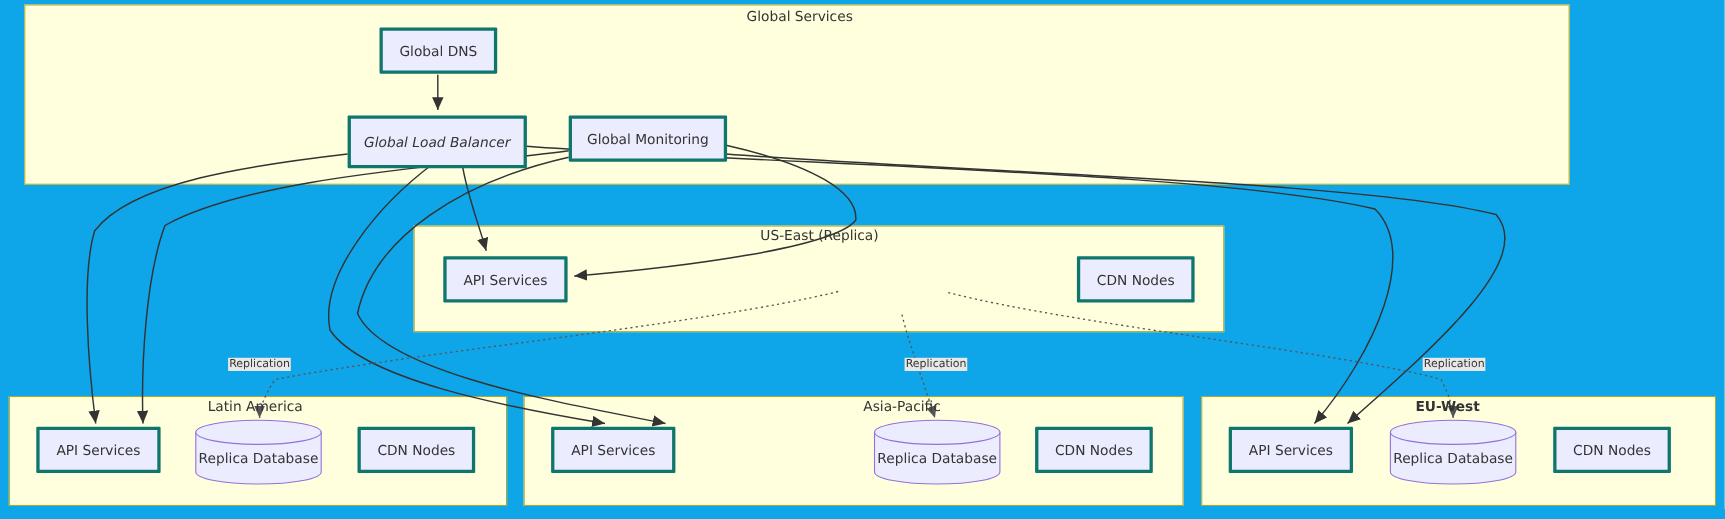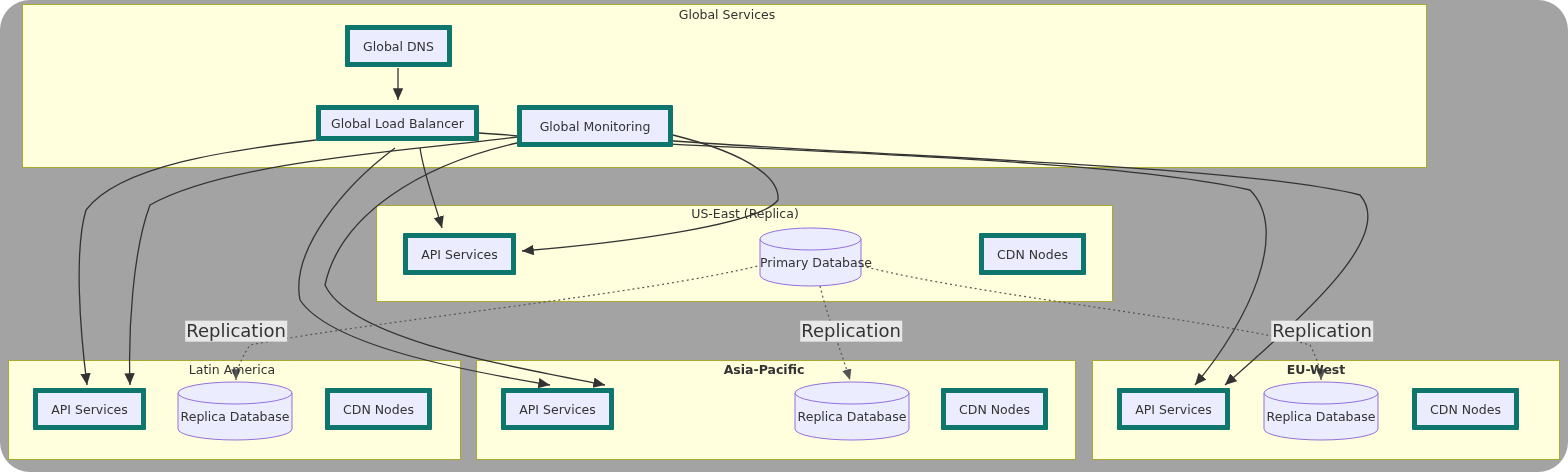--- a/index.html
+++ b/index.html
@@ -7,23 +7,22 @@
     padding: 0;
     background: #ffffff;
   }
   body {
     font-family: "DejaVu Sans", "Liberation Sans", sans-serif;
   }
   #diagram-root {
     position: relative;
     width: 1568px;
     height: 472px;
-    background: #a3a3a3;
+    background: #0ea5e9;
     overflow: hidden;
-    border-radius: 30px;
   }
   svg#wires {
     position: absolute;
     left: 0;
     top: 0;
     width: 1568px;
     height: 472px;
     pointer-events: none;
   }
   .cluster {
@@ -37,21 +36,21 @@
     position: absolute;
     font-size: 12.5px;
     color: #333333;
     white-space: nowrap;
     transform: translateX(-50%);
     line-height: 1;
   }
   .node {
     position: absolute;
     background: #ECECFF;
-    border: 5px solid #0f766e;
+    border: 3px solid #0f766e;
     box-sizing: border-box;
     display: flex;
     align-items: center;
     justify-content: center;
     font-size: 12.5px;
     color: #333333;
     white-space: nowrap;
     border-radius: 1px;
   }
   .db {
@@ -68,21 +67,21 @@
     position: absolute;
     left: 0;
     width: 100%;
     text-align: center;
     font-size: 12.5px;
     color: #333333;
     white-space: nowrap;
   }
   .edge-label {
     position: absolute;
-    font-size: 18px;
+    font-size: 10px;
     color: #333333;
     background: #e8e8e8;
     white-space: nowrap;
     transform: translate(-50%, -50%);
     line-height: 1.15;
     padding: 0 1px;
   }
 </style>
 </head>
 <body>
@@ -136,39 +135,32 @@
       <path d="M862,266 C980,296 1220,320 1310,345 C1318,360 1321,372 1321,380" marker-end="url(#arrow-dot)"></path>
     </g>
   </svg>
 
   <div class="cluster-title" style="left:727px; top:9px;">Global Services</div>
 
   <div class="cluster-title" style="left:745px; top:208px;">US-East (Replica)</div>
 
   <div class="cluster-title" style="left:232px; top:364px;">Latin America</div>
 
-  <div class="cluster-title" style="left:764px; top:364px;font-weight:bold;">Asia-Pacific</div>
+  <div class="cluster-title" style="left:820px; top:364px;">Asia-Pacific</div>
 
   <div class="cluster-title" style="left:1316px; top:364px;font-weight:bold;">EU-West</div>
 
   <div class="node" style="left:345px; top:25px; width:107px; height:42px;">Global DNS</div>
 
-  <div class="node" style="left:316px; top:105px; width:163px; height:36px;">Global Load Balancer</div>
-
-  <div class="node" style="left:517px; top:105px; width:156px; height:42px;">Global Monitoring</div>
+  <div class="node" style="left:316px; top:105px; width:163px; height:48px;font-style:italic;">Global Load Balancer</div>
+
+  <div class="node" style="left:517px; top:105px; width:144px; height:42px;">Global Monitoring</div>
 
   <div class="node" style="left:403px; top:233px; width:113px; height:42px;">API Services</div>
 
-  <div class="db" style="left:760px; top:228px; width:101px; height:58px;">
-    <svg class="db-svg" width="101" height="58" viewBox="0 0 101 58">
-      <path d="M0,11 L0,47 A50.5,11 0 0 0 101,47 L101,11 Z" fill="#ECECFF" stroke="#9370DB" stroke-width="1"></path>
-      <ellipse cx="50.5" cy="11" rx="50.5" ry="11" fill="#ECECFF" stroke="#9370DB" stroke-width="1"></ellipse>
-    </svg>
-    <div class="db-label" style="top:27px;">Primary Database</div>
-  </div>
 
   <div class="node" style="left:979px; top:233px; width:107px; height:42px;">CDN Nodes</div>
 
   <div class="node" style="left:33px; top:388px; width:113px; height:42px;">API Services</div>
 
   <div class="db" style="left:178px; top:382px; width:114px; height:58px;">
     <svg class="db-svg" width="114" height="58" viewBox="0 0 114 58">
       <path d="M0,11 L0,47 A57,11 0 0 0 114,47 L114,11 Z" fill="#ECECFF" stroke="#9370DB" stroke-width="1"></path>
       <ellipse cx="57" cy="11" rx="57" ry="11" fill="#ECECFF" stroke="#9370DB" stroke-width="1"></ellipse>
     </svg>

